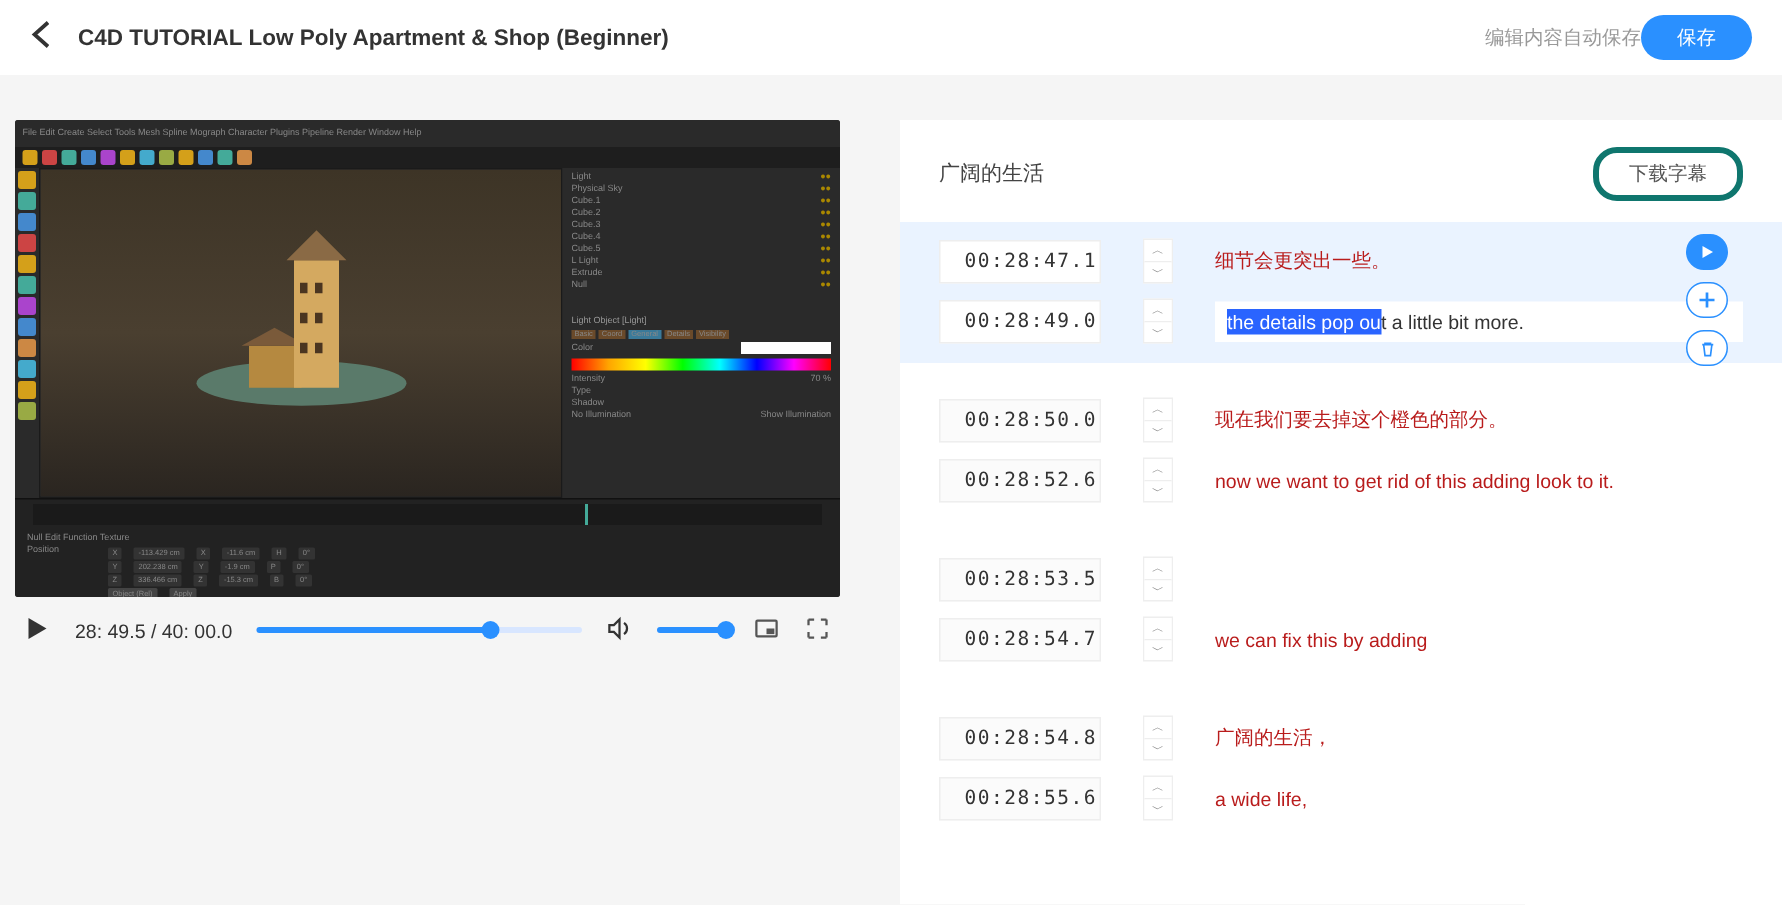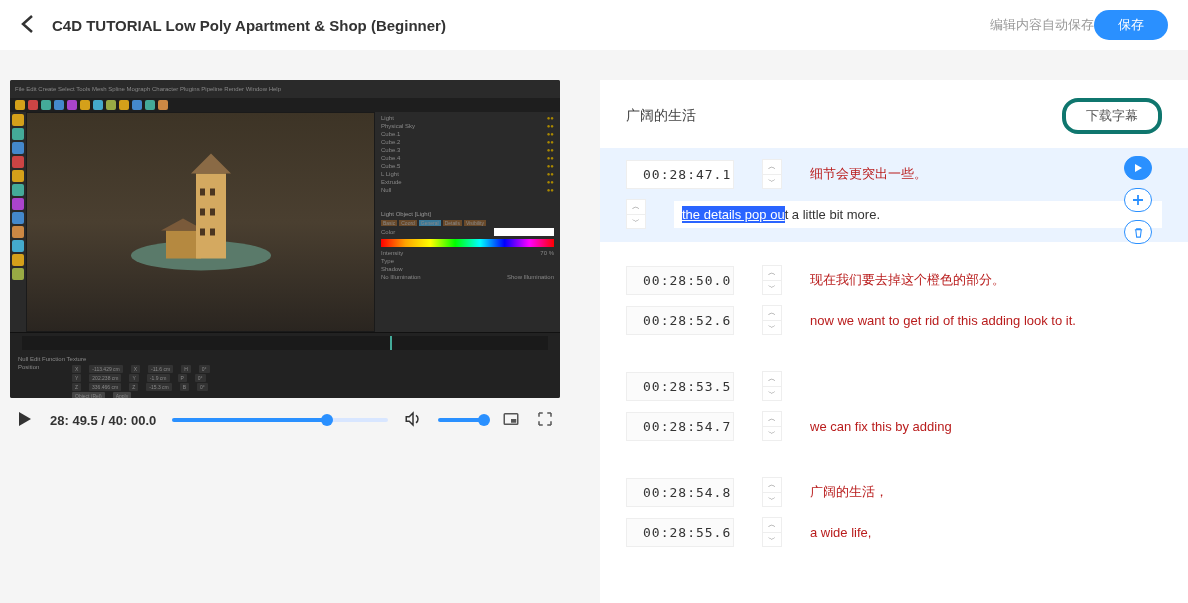--- a/index.html
+++ b/index.html
@@ -87,21 +87,20 @@
     .bottom-left { flex: 1; padding: 3px 8px; color: #888; font-size: 6px; }
     .coord-row { display: flex; gap: 8px; margin: 1px 0; }
     .coord-cell { background: #333; padding: 1px 3px; border-radius: 1px; font-size: 5px; }
 
     .controls {
       height: 44px;
       display: flex;
       align-items: center;
       gap: 16px;
       padding: 0 6px;
-      font-weight: bold;
     }
     .play-icon { cursor: pointer; }
     .time-display { font-size: 13px; color: #333; white-space: nowrap; }
     .progress-bar { flex: 1; height: 4px; background: #d8e6ff; border-radius: 2px; position: relative; }
     .progress-fill { position: absolute; left: 0; top: 0; height: 100%; width: 71.9%; background: #2a90ff; border-radius: 2px; }
     .progress-thumb { position: absolute; left: 71.9%; top: 50%; transform: translate(-50%,-50%); width: 12px; height: 12px; background: #2a90ff; border-radius: 50%; }
     .vol-bar { width: 48px; height: 4px; background: #2a90ff; border-radius: 2px; position: relative; }
     .vol-thumb { position: absolute; right: -4px; top: 50%; transform: translateY(-50%); width: 12px; height: 12px; background: #2a90ff; border-radius: 50%; }
     .ctrl-ic { width: 18px; height: 18px; color: #555; }
 
@@ -159,21 +158,21 @@
     }
     .spin-up, .spin-down { flex: 1; display: flex; align-items: center; justify-content: center; font-size: 8px; color: #888; border: none; background: #fff; }
     .spin-up { border-bottom: 1px solid #eee; }
     .sub-text { flex: 1; font-size: 13px; color: #b91c1c; }
     .sub-text-input {
       flex: 1;
       background: #fff;
       padding: 6px 8px;
       font-size: 13px;
     }
-    .hl { background: #2a64ff; color: #fff; padding: 1px 0; text-decoration: underline; }
+    .hl { background: #2a64ff; color: #fff; padding: 1px 0; }
     .row-actions {
       position: absolute;
       right: 36px;
       display: flex;
       flex-direction: column;
       gap: 8px;
     }
     .active { position: relative; }
     .act-btn {
       width: 28px; height: 24px;
@@ -417,20 +416,21 @@
     <div class="sub-block active">
       <div class="sub-row">
         <span class="ts-box">00:28:47.1</span>
         <div class="spinner">
           <button class="spin-up">︿</button>
           <button class="spin-down">﹀</button>
         </div>
         <span class="sub-text">细节会更突出一些。</span>
       </div>
       <div class="sub-row">
+        <span class="ts-box">00:28:49.0</span>
         <div class="spinner">
           <button class="spin-up">︿</button>
           <button class="spin-down">﹀</button>
         </div>
         <div class="sub-text-input">
           <span class="hl">the details pop ou</span><span>t a little bit more.</span>
         </div>
       </div>
       <div class="row-actions" style="top:8px;">
         <button class="act-btn primary">

